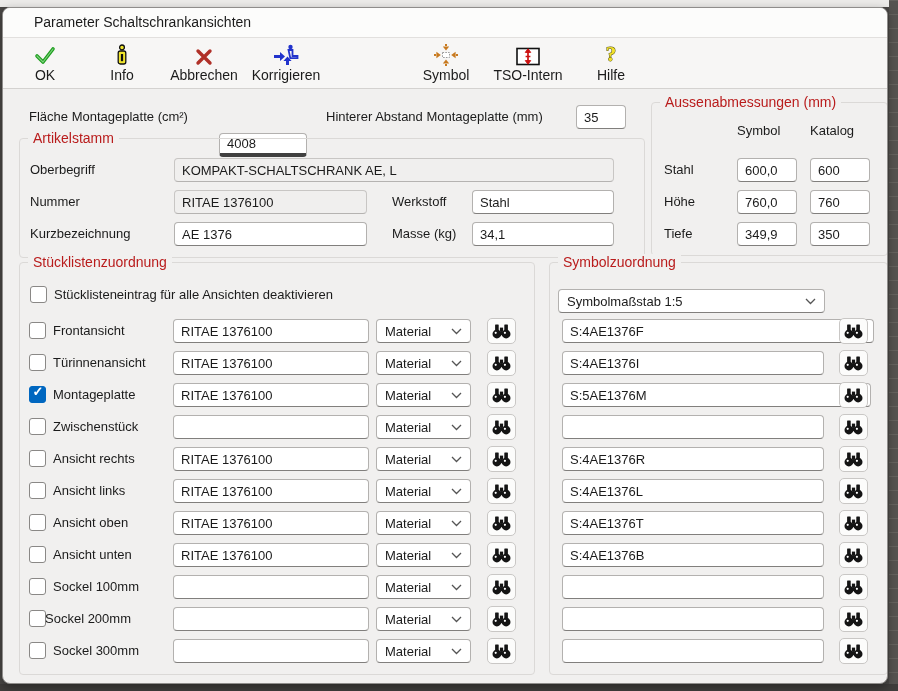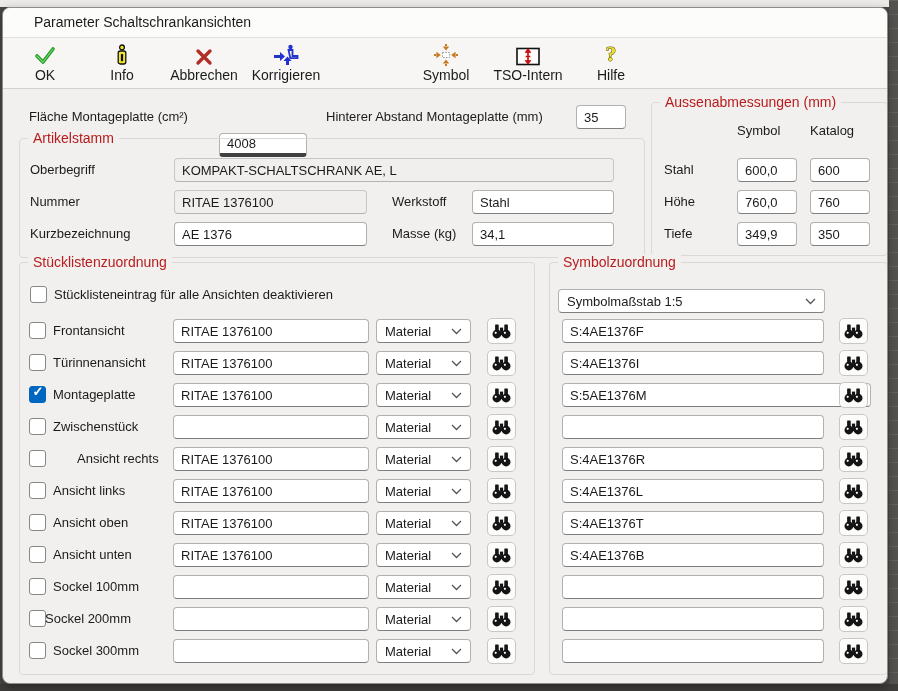--- a/index.html
+++ b/index.html
@@ -295,21 +295,21 @@
               <circle cx="9.5" cy="9.2" r="2.1"></circle>
             </g>
             <circle cx="3.7" cy="8.8" r="1.1" fill="#fff"></circle>
             <circle cx="12.9" cy="8.8" r="1.1" fill="#fff"></circle>
           </svg>
       </div>
     </div>
 
     <div>
       <span class="cb" style="left: 26px; top: 442px;"></span>
-      <span class="lbl" style="left: 50px; top: 439px; margin-left: 24px;">Ansicht rechts</span>
+      <span class="lbl" style="left: 50px; top: 439px;">Ansicht rechts</span>
       <input class="inp" value="RITAE 1376100" style="left: 170px; top: 439px; width: 196px; position: absolute;">
       <div class="sel" style="left: 373px; top: 439px; width: 95px; position: absolute;">
         <span>Material</span>
         <svg width="11" height="7" viewBox="0 0 11 7">
             <path d="M1 1 L5.5 5.5 L10 1" stroke="#555" fill="none" stroke-width="1.3"></path>
           </svg>
       </div>
       <div class="binoc" style="left: 484px; top: 438px; position: absolute;">
         <svg width="19" height="15" viewBox="0 0 19 15">
             <g fill="#141414">
@@ -477,21 +477,21 @@
               <circle cx="9.5" cy="9.2" r="2.1"></circle>
             </g>
             <circle cx="3.7" cy="8.8" r="1.1" fill="#fff"></circle>
             <circle cx="12.9" cy="8.8" r="1.1" fill="#fff"></circle>
           </svg>
       </div>
     </div>
   </div>
   <div id="symbol-rows">
     <div>
-      <input class="inp" value="S:4AE1376F" style="left: 559px; top: 311px; width: 262px; position: absolute;">
+      <input class="inp" value="S:4AE1376F" style="left: 559px; top: 311px; width: 312px; position: absolute;">
       <div class="binoc" style="left: 836px; top: 310px; position: absolute;">
         <svg width="19" height="15" viewBox="0 0 19 15">
             <g fill="#141414">
               <rect x="3.1" y="0.5" width="3.6" height="5.5" rx="0.6"></rect>
               <rect x="12.3" y="0.5" width="3.6" height="5.5" rx="0.6"></rect>
               <rect x="7.9" y="3.6" width="3.2" height="4"></rect>
               <circle cx="4.9" cy="10" r="4.4"></circle>
               <circle cx="14.1" cy="10" r="4.4"></circle>
               <circle cx="9.5" cy="9.2" r="2.1"></circle>
             </g>

